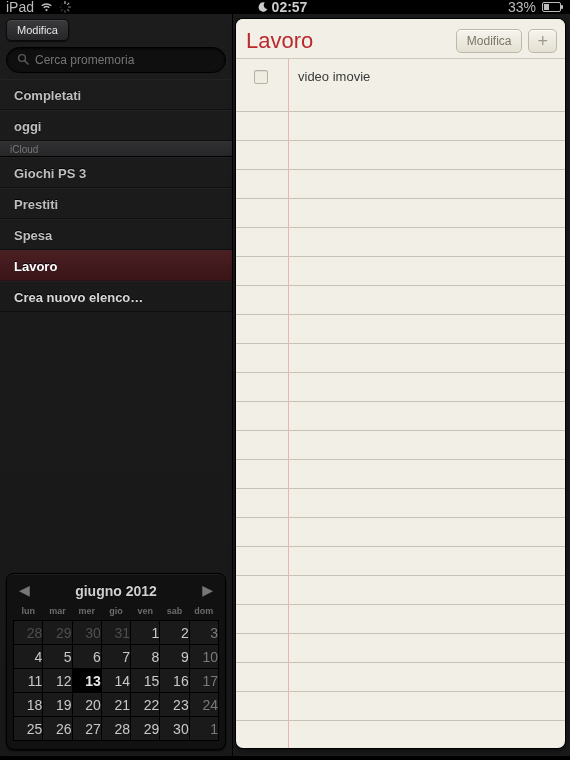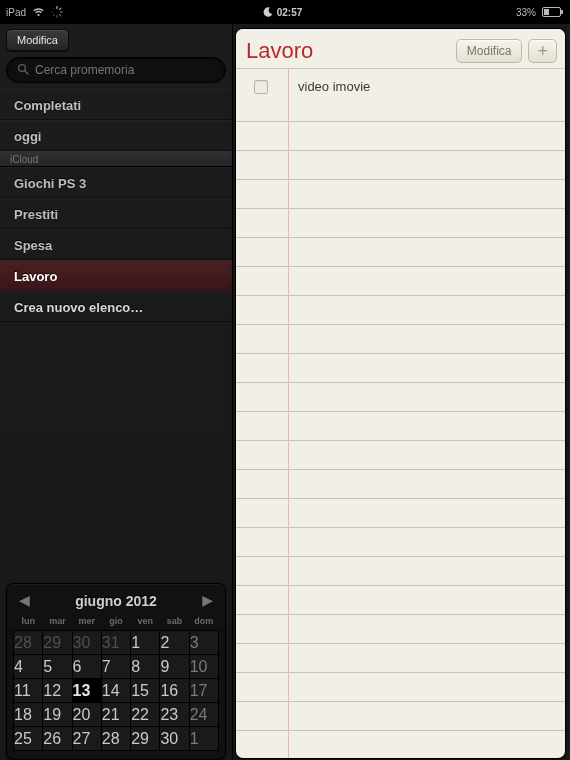--- a/index.html
+++ b/index.html
@@ -6,24 +6,24 @@
   html, body {
     width: 570px; height: 760px;
     background: #000;
     font-family: "Helvetica Neue", Helvetica, Arial, sans-serif;
     overflow: hidden;
     color: #ddd;
   }
 
   
   .status-bar {
-    height: 24px;
+    height: 14px;
     background: #000;
     color: #bbb;
-    font-size: 10px;
+    font-size: 14px;
     display: flex;
     align-items: center;
     padding: 0 6px;
     position: relative;
   }
   .status-left, .status-right { display: flex; align-items: center; gap: 6px; }
   .status-center {
     position: absolute; left: 0; right: 5px; text-align: center; font-weight: bold; color: #ccc;
     display: flex; align-items: center; justify-content: center; gap: 4px;
   }
@@ -159,22 +159,22 @@
   }
   .cal-grid th {
     color: #6c6c6c;
     font-size: 9px;
     font-weight: bold;
     padding: 2px 0 4px 0;
     text-align: center;
   }
   .cal-grid td {
     width: 14.28%;
-    text-align: left;
-    font-size: 16px;
+    text-align: right;
+    font-size: 14px;
     color: #c9c9c9;
     background: #1a1a1a;
     border: 1px solid #000;
     height: 24px;
     cursor: pointer;
     margin-left: 22px;
   }
   .cal-grid td.other { color: #4e4e4e; }
   .cal-grid td.sun { color: #7a7a7a; }
   .cal-grid td.today {

